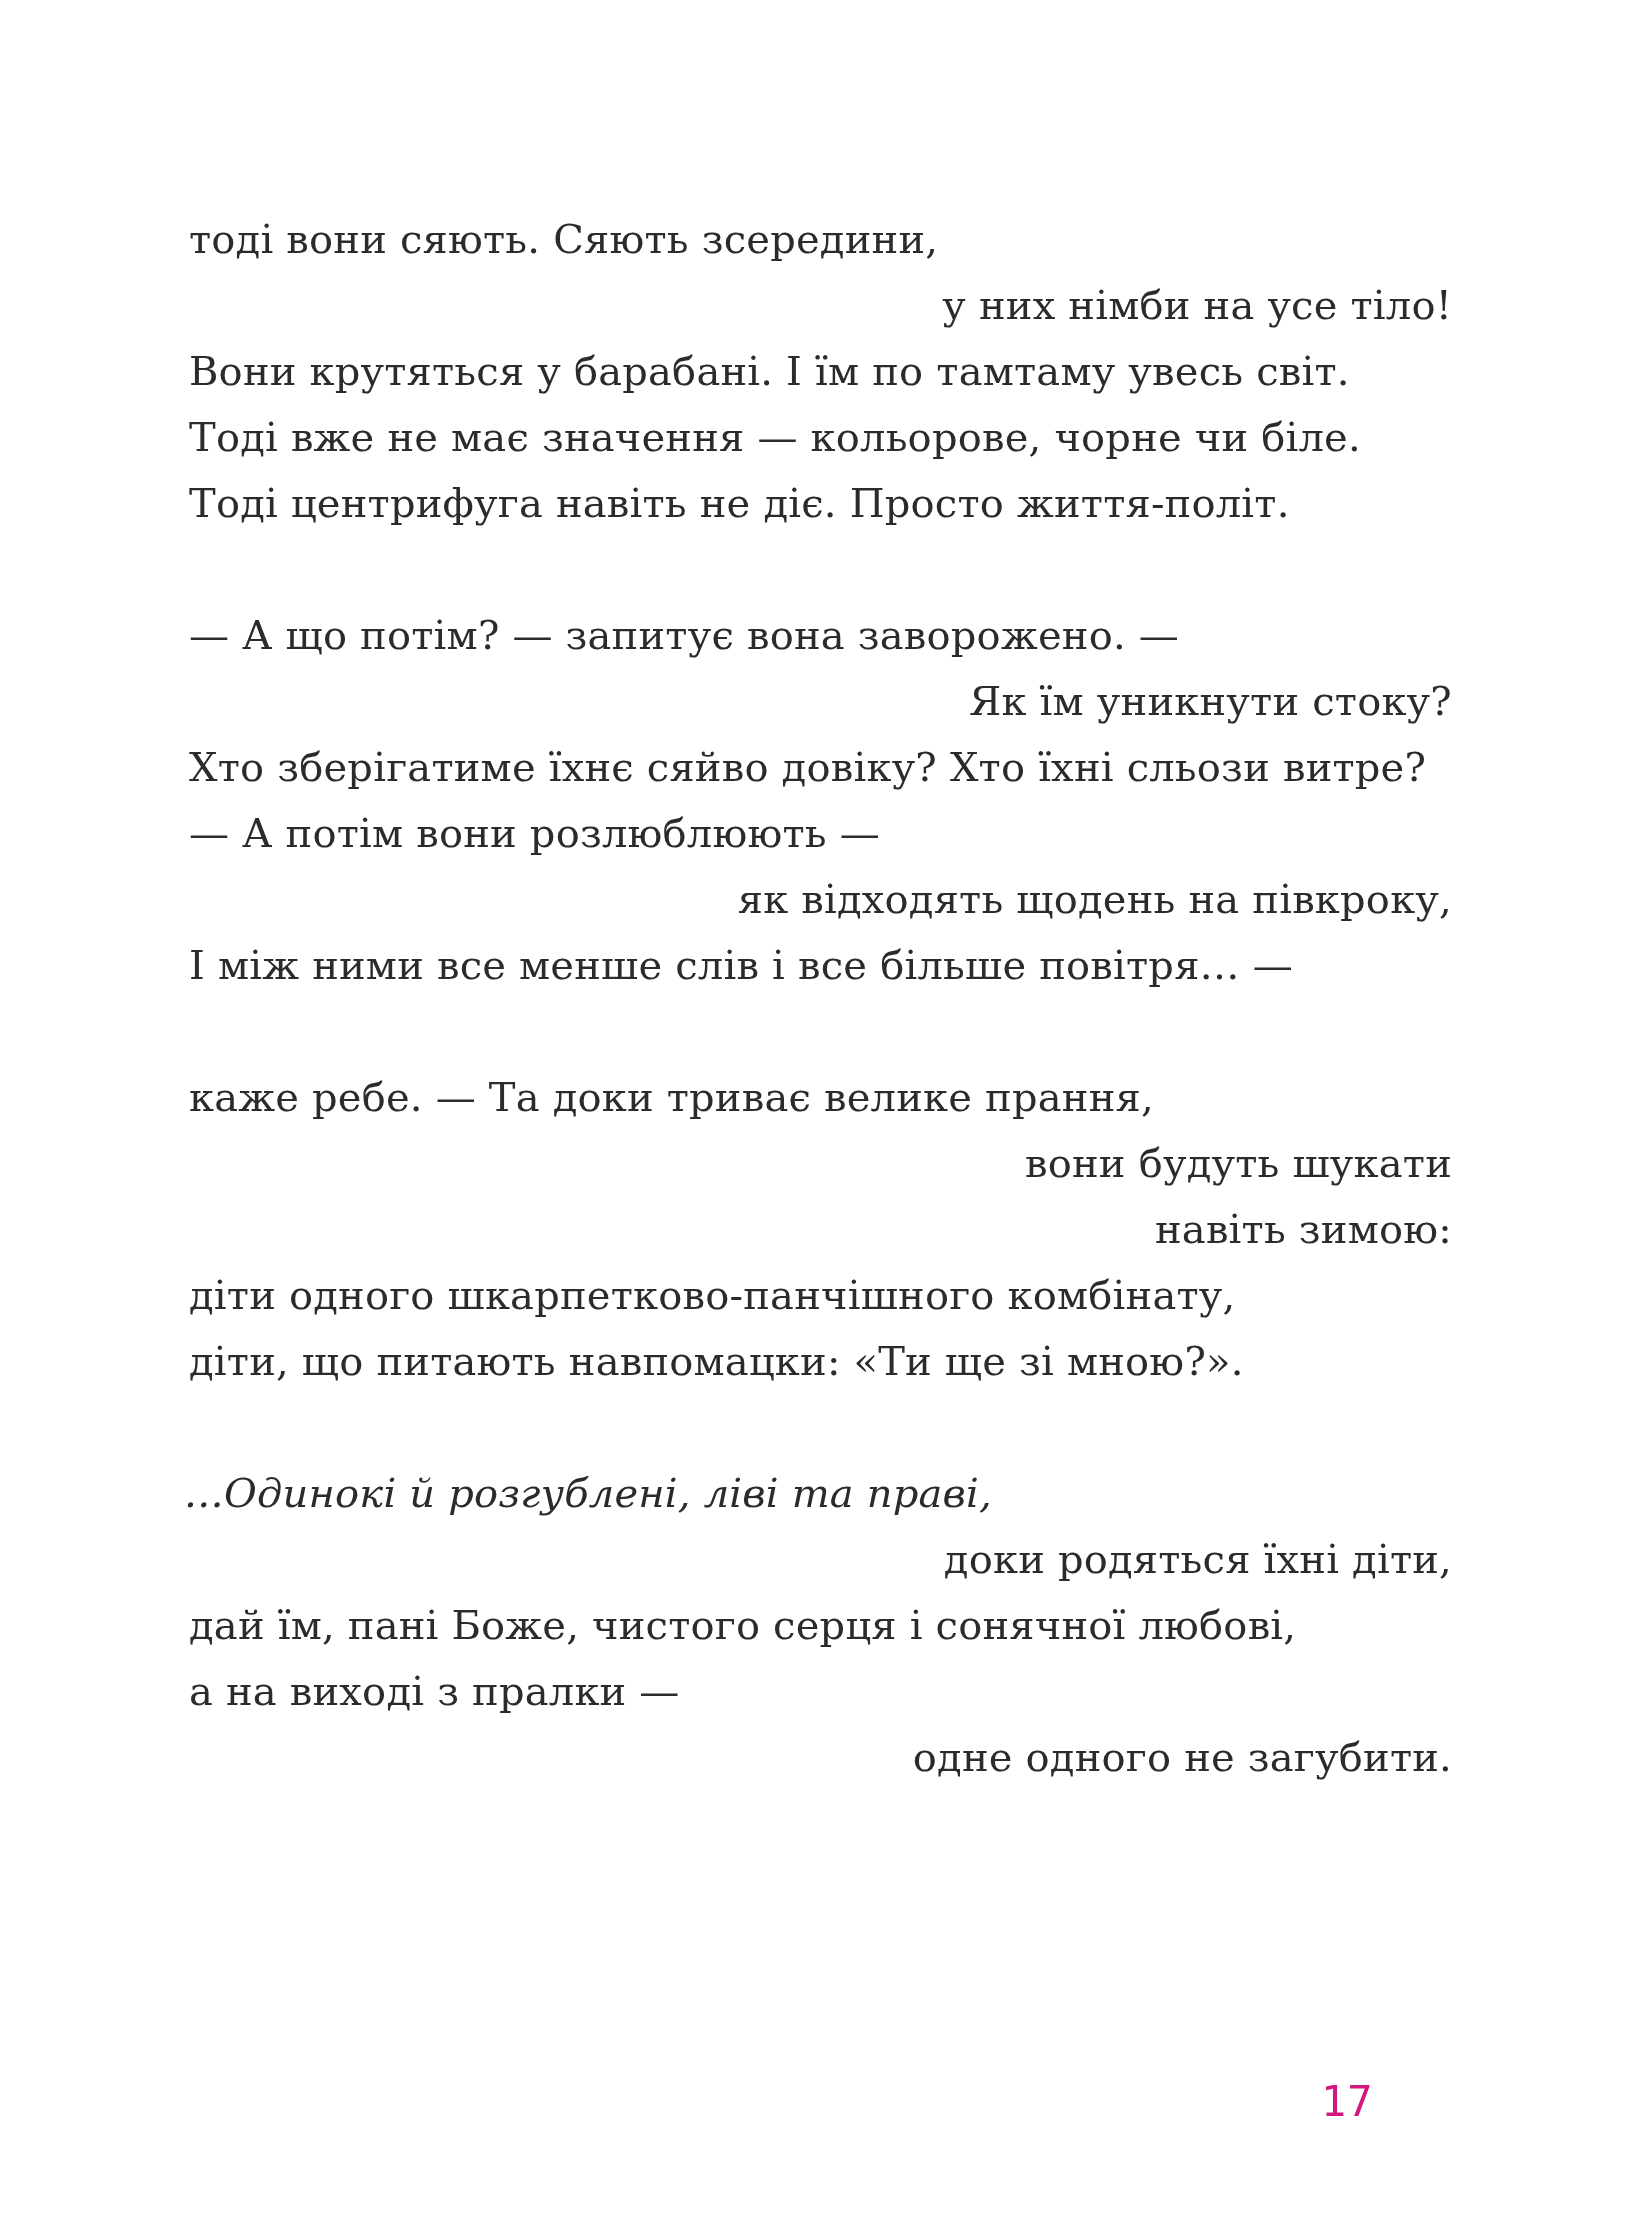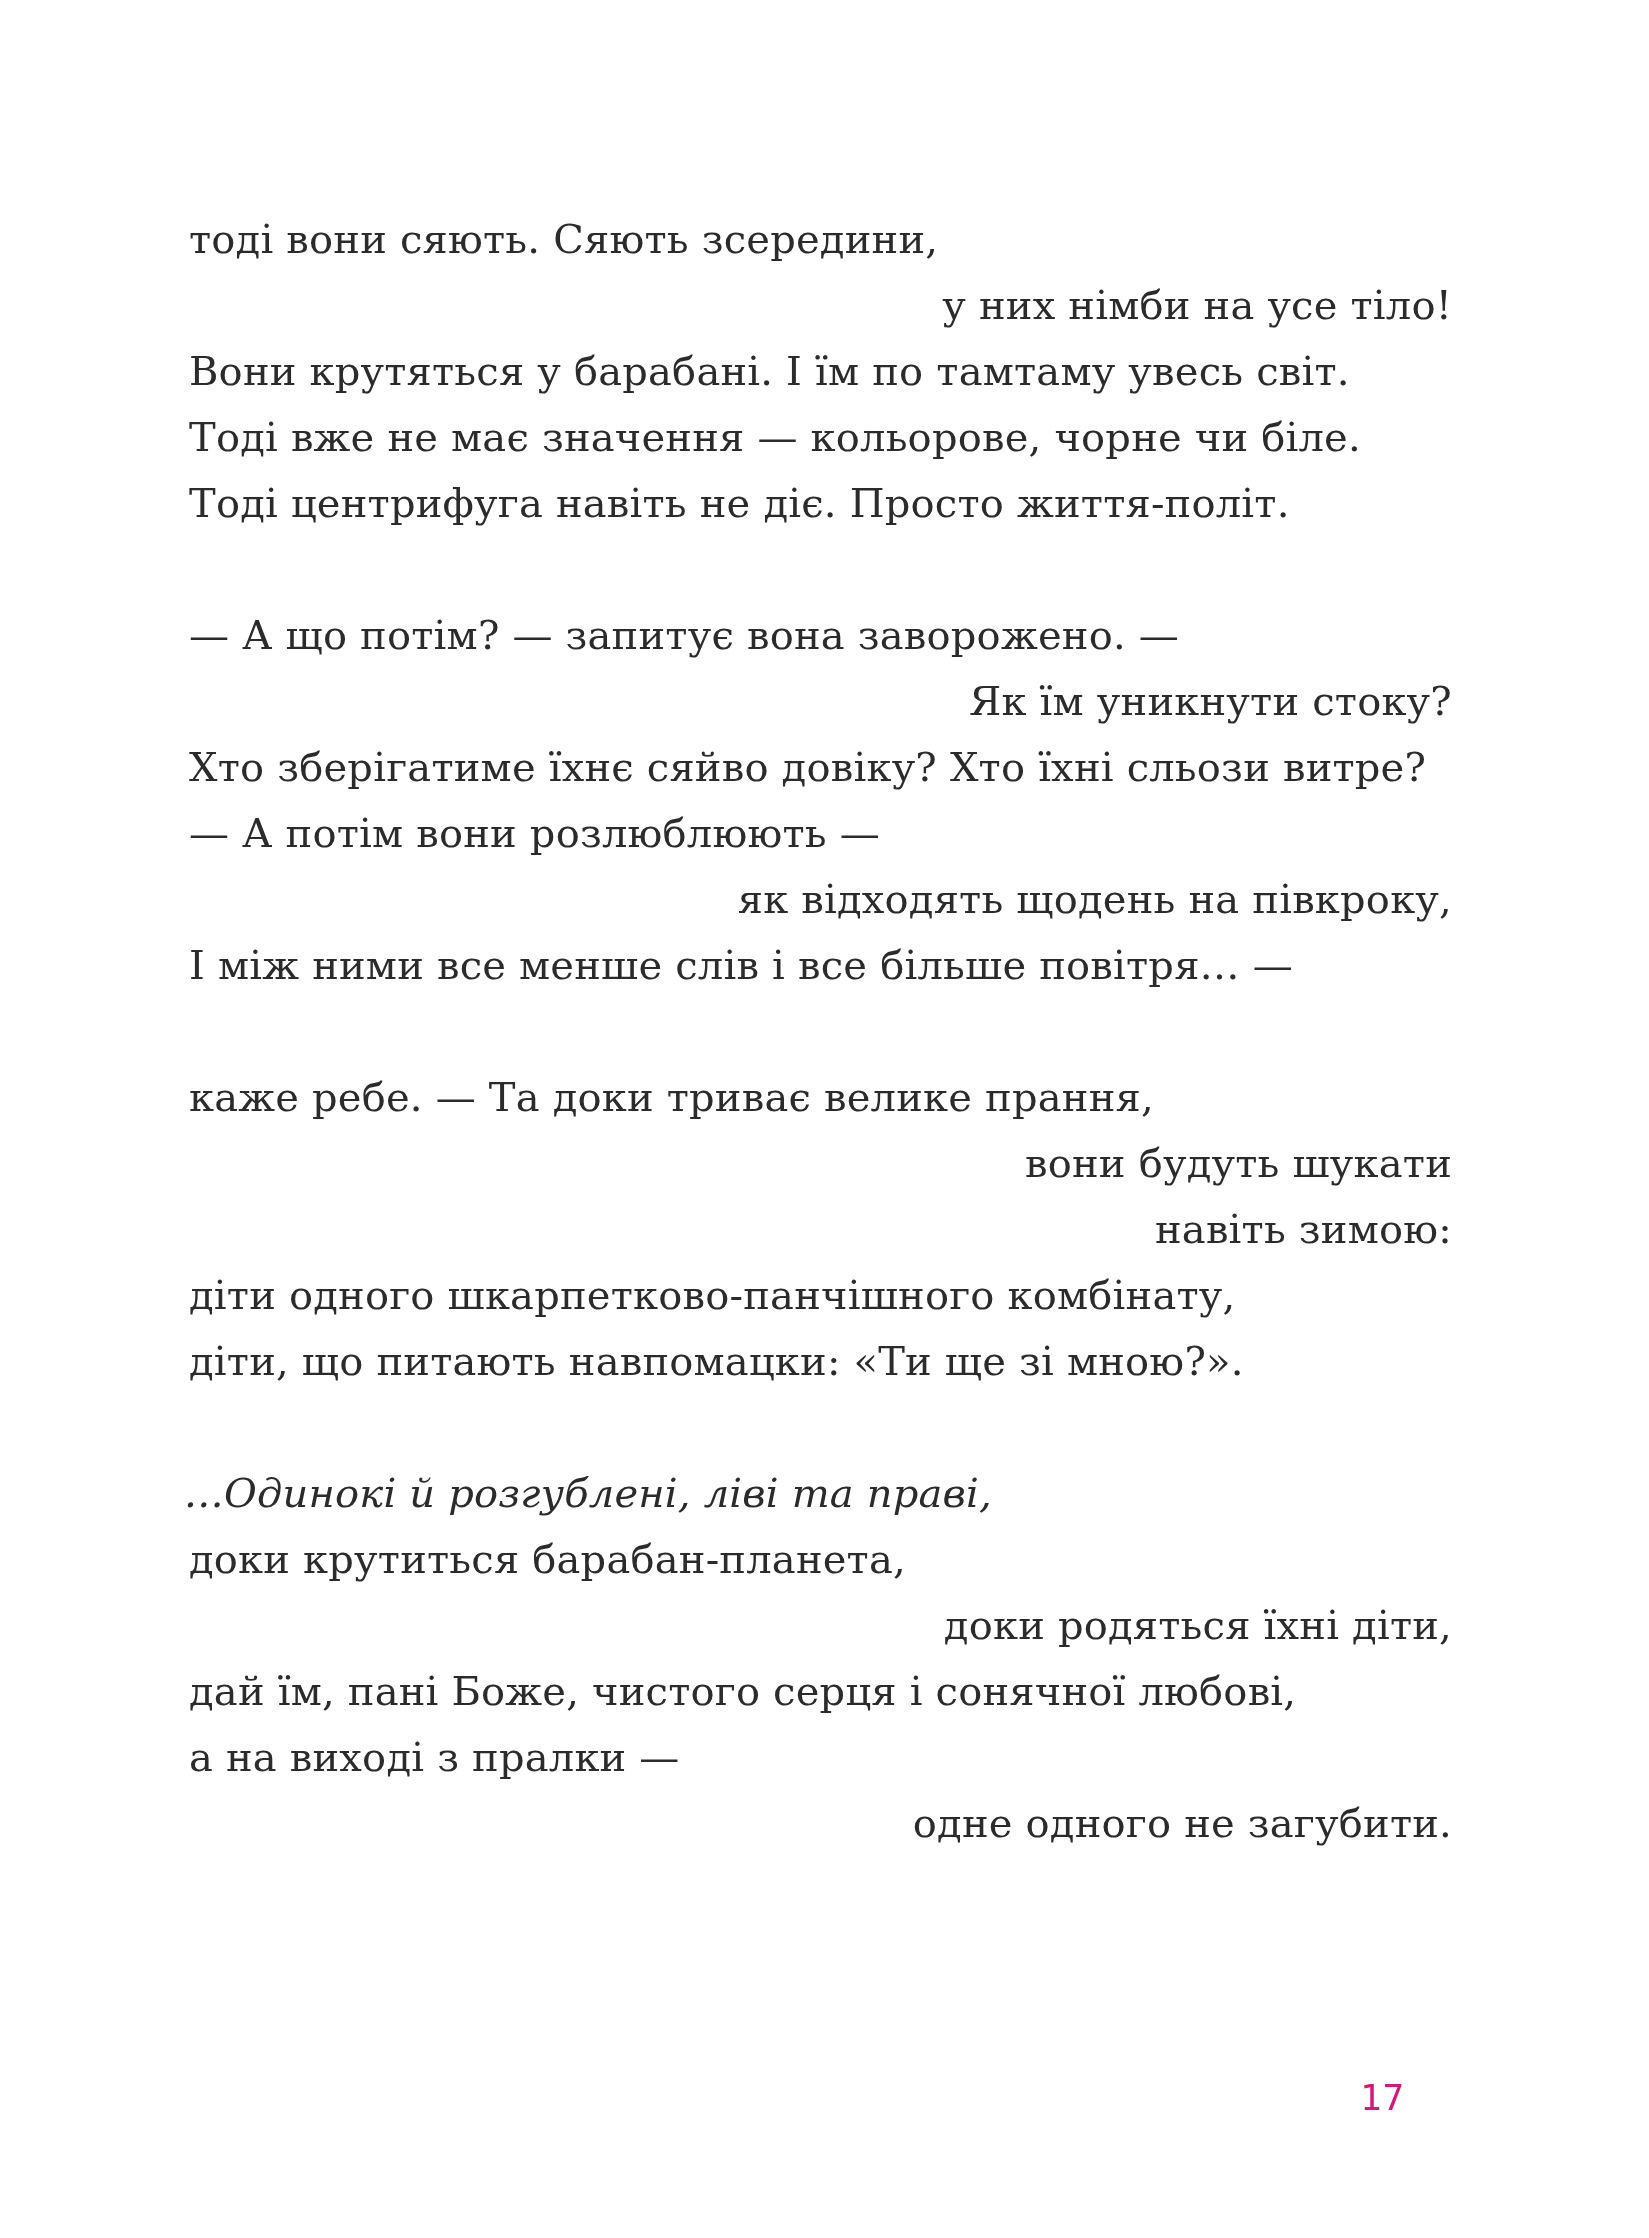--- a/index.html
+++ b/index.html
@@ -15,24 +15,24 @@
     line-height: 66px;
     color: #2b2b2b;
     letter-spacing: 0.2px;
   }
   .line { white-space: nowrap; height: 66px; }
   .line.right { text-align: right; }
   .line.blank { height: 66px; }
   .line.ellipsis-start { margin-left: -5.2px; font-style: italic; }
   .page-number {
     position: absolute;
-    left: 1360px;
+    left: 1321px;
     top: 2077px;
     font-family: "DejaVu Sans Mono", "Liberation Mono", monospace;
-    font-size: 36px;
+    font-size: 42px;
     color: #d4177f;
     letter-spacing: 0.9px;
   }
 </style>
 </head>
 <body>
 
 <div class="page">
   <div class="poem">
 
@@ -52,21 +52,20 @@
     <div class="line blank"></div>
 
     <div class="line">каже ребе. — Та доки триває велике прання,</div>
     <div class="line right">вони будуть шукати</div>
     <div class="line right">навіть зимою:</div>
     <div class="line">діти одного шкарпетково-панчішного комбінату,</div>
     <div class="line">діти, що питають навпомацки: «Ти ще зі мною?».</div>
     <div class="line blank"></div>
 
     <div class="line ellipsis-start">…Одинокі й розгублені, ліві та праві,</div>
-    <div class="line">доки крутиться барабан-планета,</div>
     <div class="line right">доки родяться їхні діти,</div>
     <div class="line">дай їм, пані Боже, чистого серця і сонячної любові,</div>
     <div class="line">а на виході з пралки —</div>
     <div class="line right">одне одного не загубити.</div>
   </div>
 
   <div class="page-number">17</div>
 </div>
 
 

